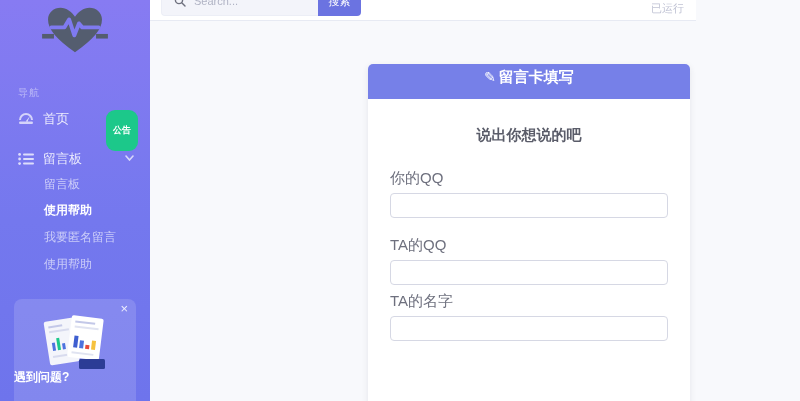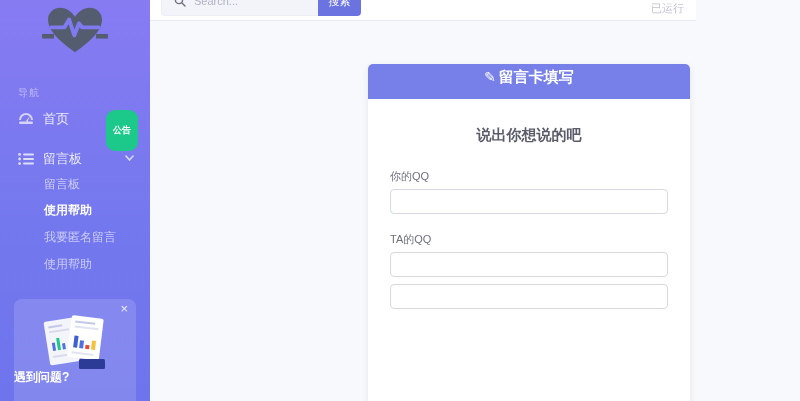--- a/index.html
+++ b/index.html
@@ -48,21 +48,21 @@
   .card { position:absolute; left:218px; top:43px; width:322px; height:430px; background:#fff;
     border-radius:5px; box-shadow:0 2px 6px rgba(58,59,69,.10); }
   .card-header { height:35px; line-height:26px; background:#7680e8; border-radius:5px 5px 0 0;
     color:#fff; font-size:15px; font-weight:bold; text-align:center; }
   .pencil-icon { font-size:14px; margin-right:3px; }
   .card-body { padding:0 22px; }
   .card-subtitle { margin-top:27px; text-align:center; font-size:15px; font-weight:bold; color:#5a5c69; }
   .form-group { margin-top:7px; }
   .form-group.first { margin-top:24px; }
   .form-group.gap { margin-top:18px; }
-  .form-label { display:block; font-size:11px; color:#6e707e; margin-bottom:5px; }
+  .form-label { display:block; font-size:15px; color:#6e707e; margin-bottom:5px; }
   .form-input { width:100%; height:25px; border:1px solid #d6d8e4; border-radius:4px; background:#fff;
     outline:none; padding:0 8px; font-size:12px; color:#5a5c69; }
 </style>
 </head>
 <body>
 
 <div class="app">
 
   <div class="sidebar">
 
@@ -162,20 +162,21 @@
           <input class="form-input" type="text" style="">
         </div>
 
 
         <div class="form-group gap">
           <label class="form-label">TA的QQ</label>
           <input class="form-input" type="text" style="">
         </div>
 
         <div class="form-group">
+          <label class="form-label">TA的名字</label>
           <input class="form-input" type="text" style="">
         </div>
 
       </div>
     </div>
   </div>
 
 </div>
 
 </body></html>

